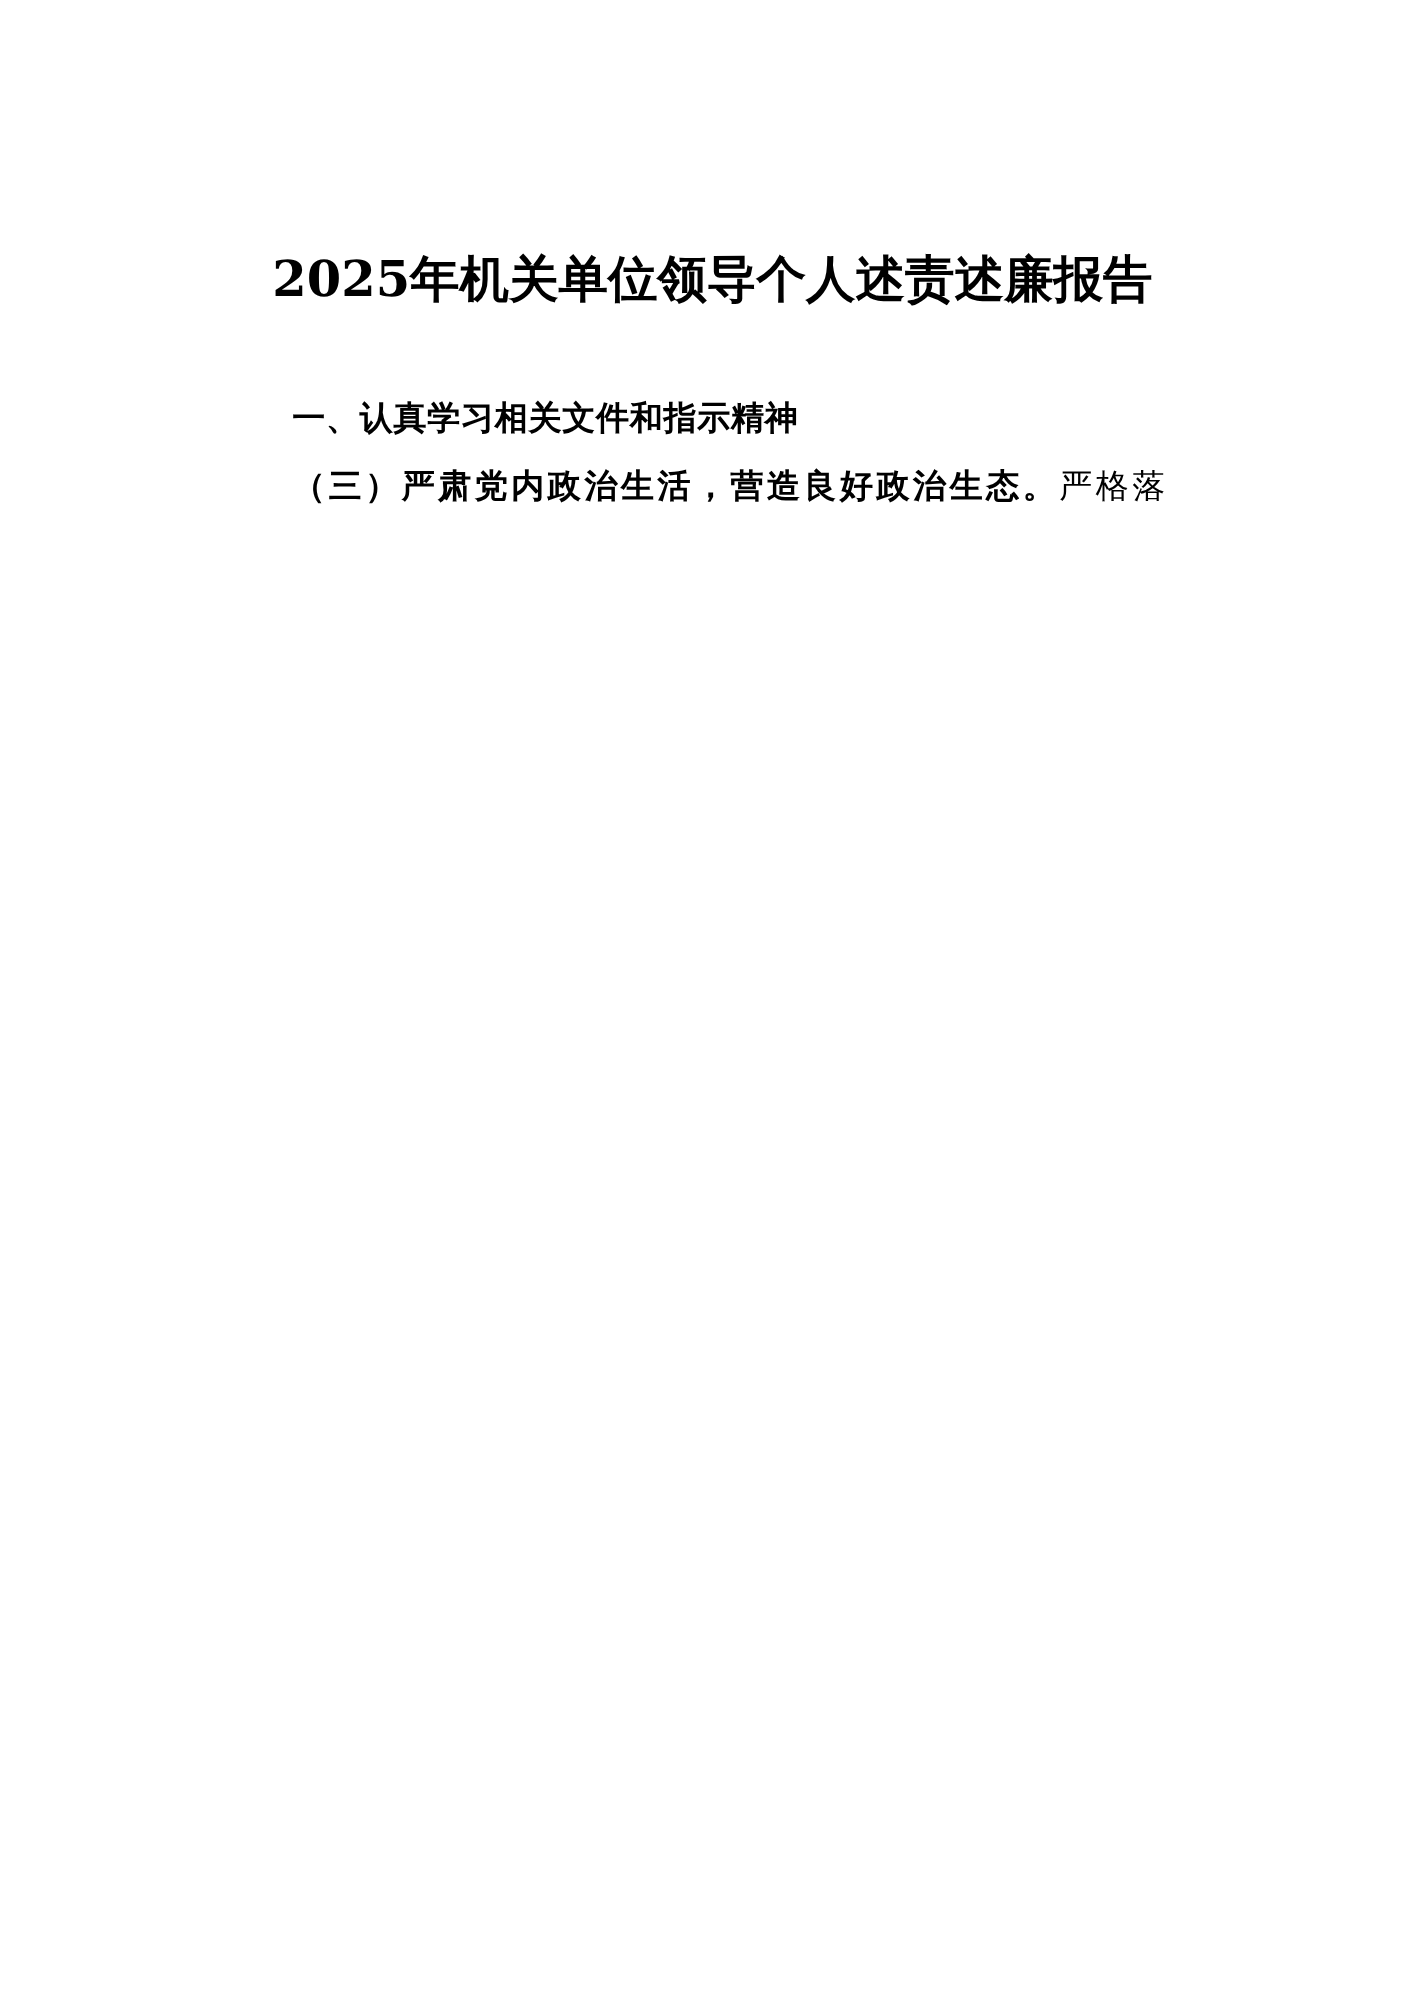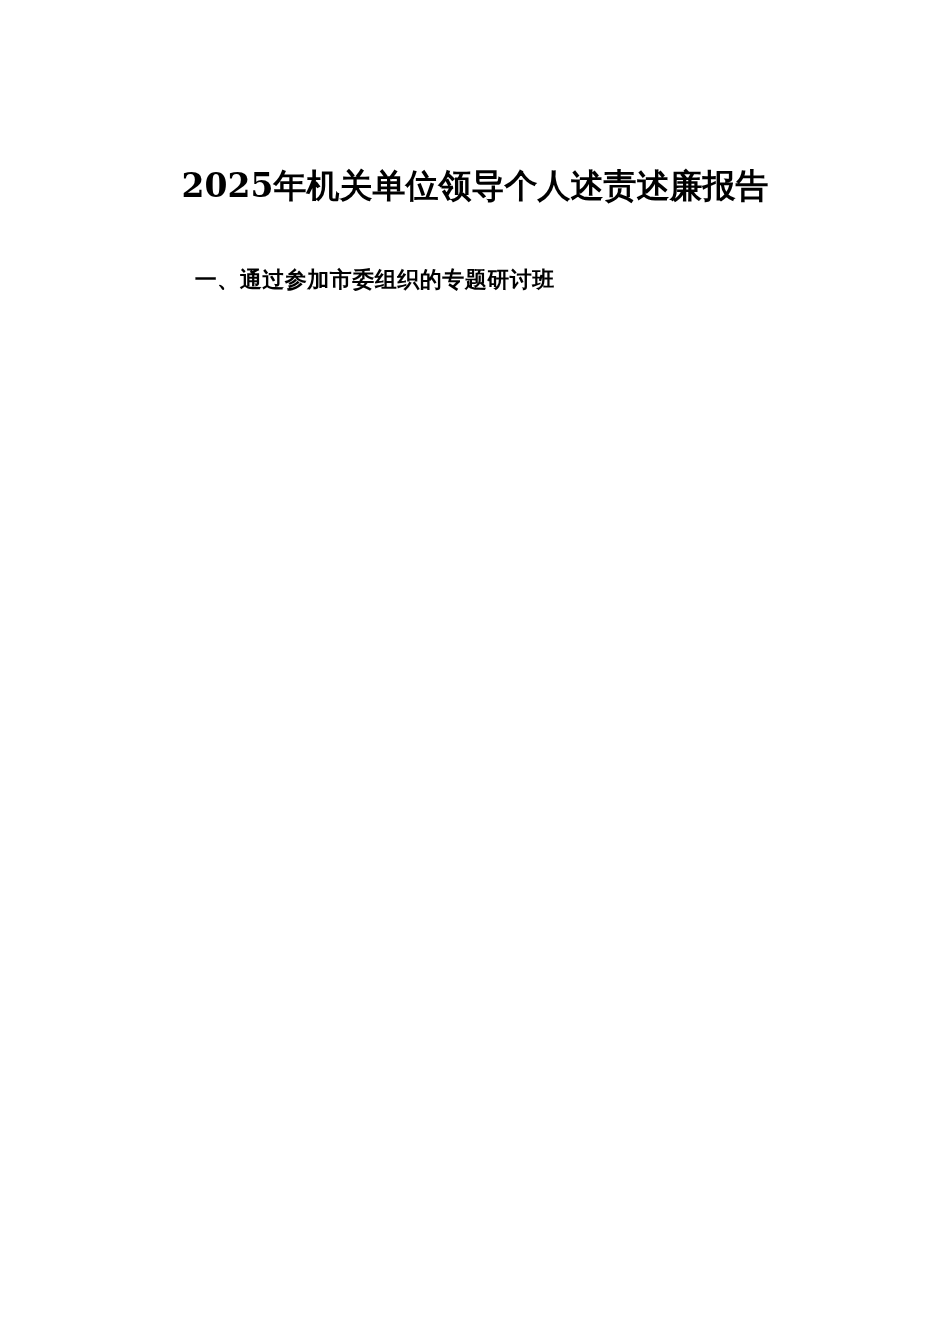--- a/index.html
+++ b/index.html
@@ -60,18 +60,19 @@
     }
   </style>
 </head>
 <body>
 
 <div class="page">
   <div class="title">2025年机关单位领导个人述责述廉报告</div>
 
   <div class="body">
 
-    <p class="heading-1">一、通过参加市委组织的专题研讨班</p>
+    <p class="heading-1">一、认真学习相关文件和指示精神</p>
 
 
 
+    <p class="para"><span class="sub-head">（三）严肃党内政治生活，营造良好政治生态。</span><span>严格落</span></p>
   </div>
 </div>
 
 </body></html>

